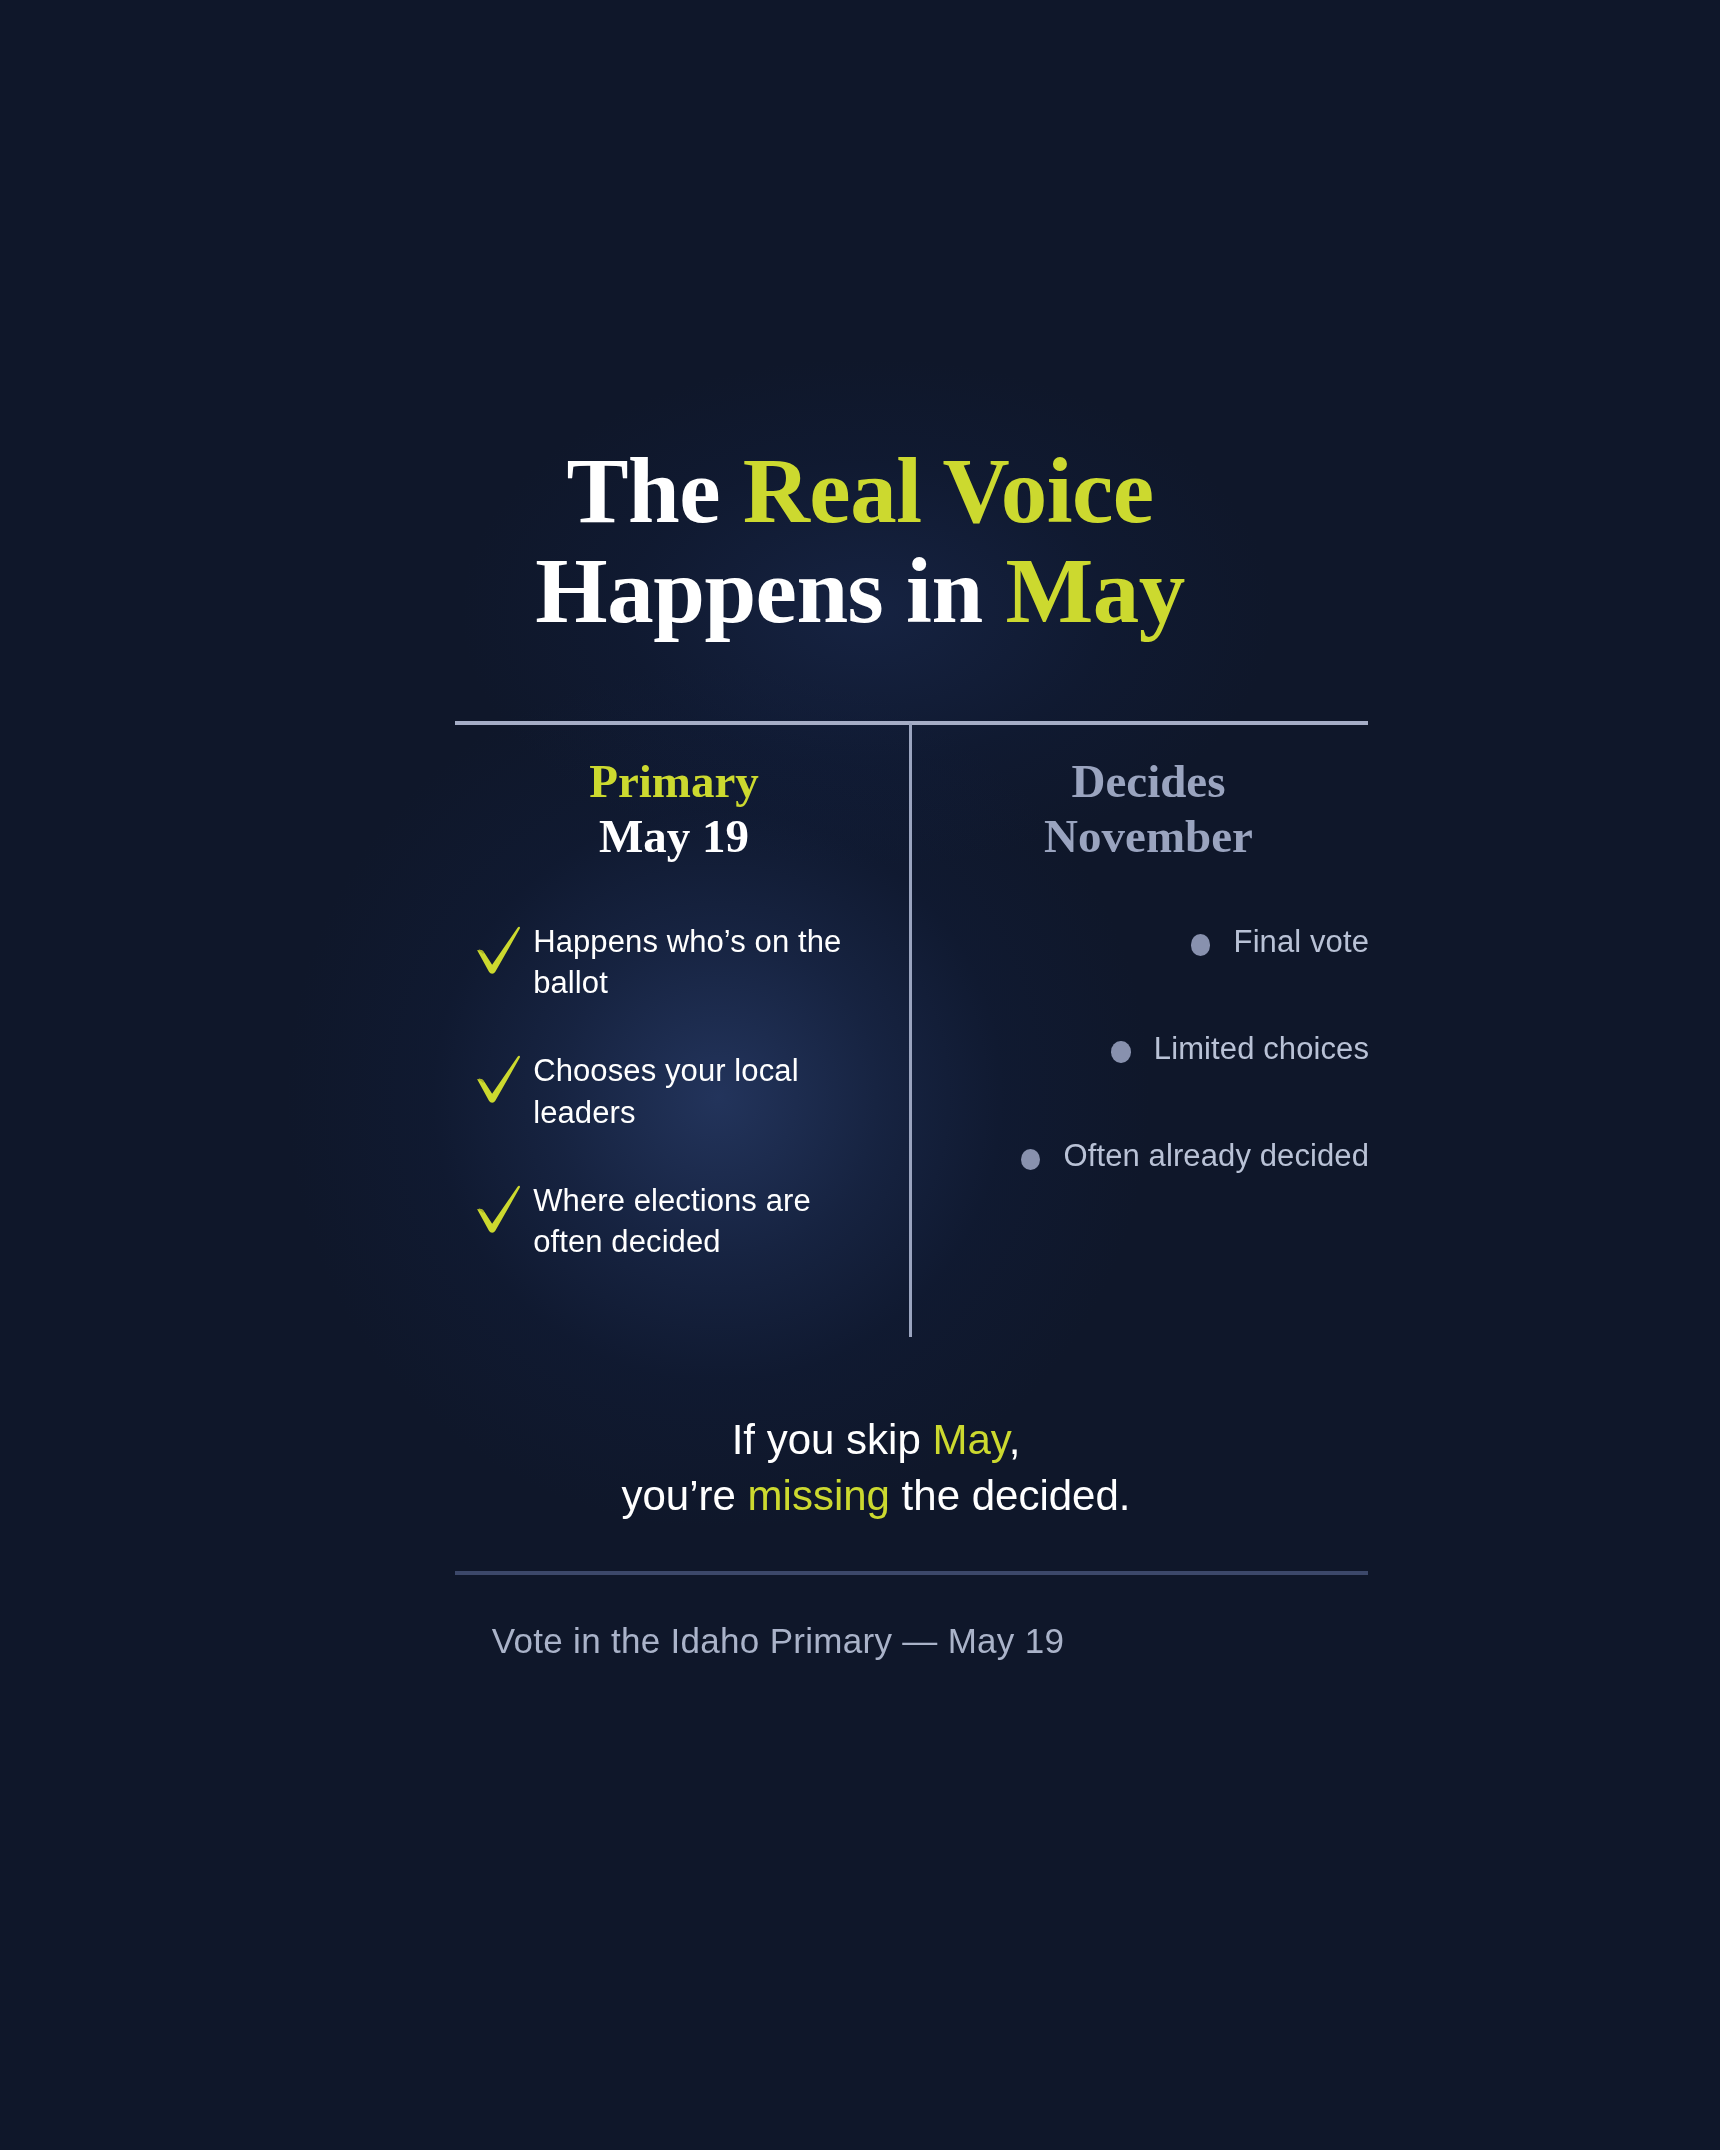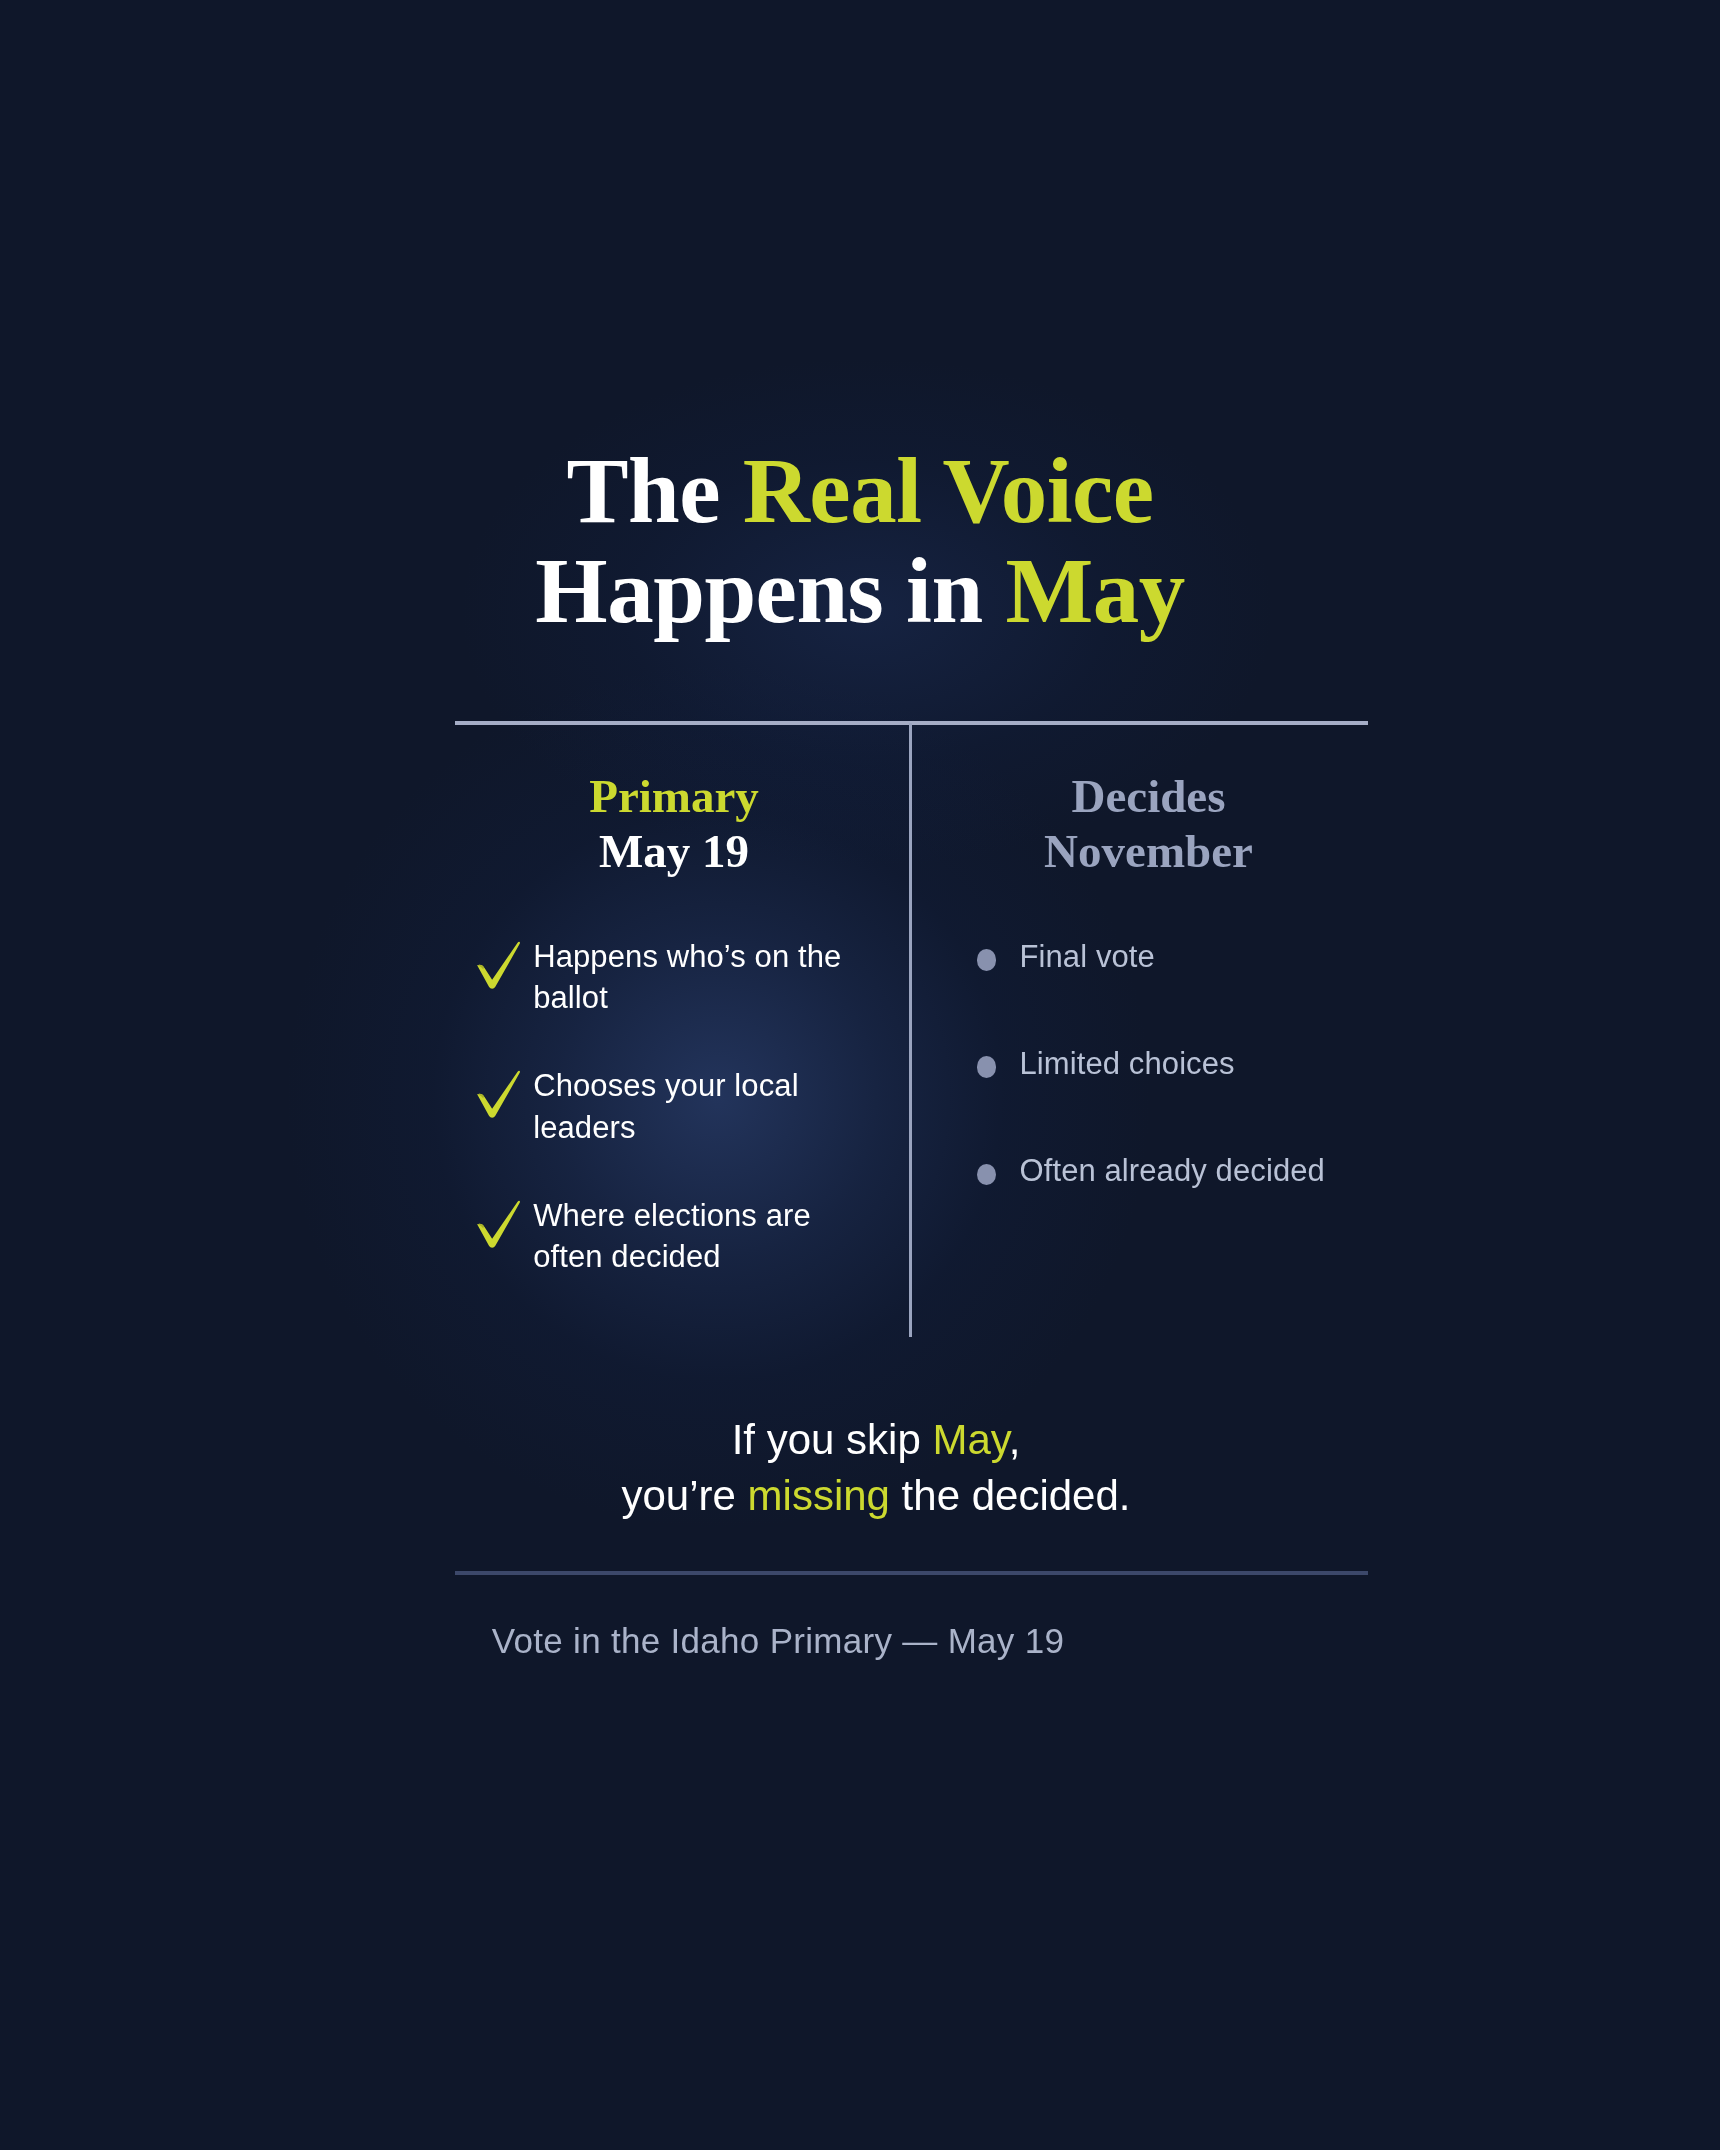--- a/index.html
+++ b/index.html
@@ -96,21 +96,20 @@
     top: 1571px;
     width: 913px;
     height: 3.6px;
     background: #3c486a;
   }
 
   
   .column {
     position: absolute;
     top: 754px;
-    margin-top: 15px;
   }
   #col-primary { left: 455px; width: 438px; }
   #col-general { left: 928px; width: 441px; }
 
   .col-head {
     text-align: center;
     font-family: "Liberation Serif", "DejaVu Serif", serif;
     font-weight: bold;
     font-size: 47px;
     line-height: 1.18;
@@ -158,21 +157,21 @@
     line-height: 1.33;
     letter-spacing: 0.1px;
     font-weight: 400;
   }
   #col-primary .item-text { color: #ffffff; max-width: 316px; }
   #col-general .item-text { color: #b9c2d6; max-width: 316px; }
 
   #col-primary .items { padding-left: 9.2px; }
   #col-general .items { padding-left: 25.5px; }
 
-  #col-general .item { margin-bottom: 66px; }
+  #col-general .item { margin-bottom: 66px; justify-content: flex-end; }
 
   
   #tagline {
     position: absolute;
     left: 16px;
     top: 1412px;
     width: 1720px;
     text-align: center;
     font-size: 42px;
     line-height: 1.33;

